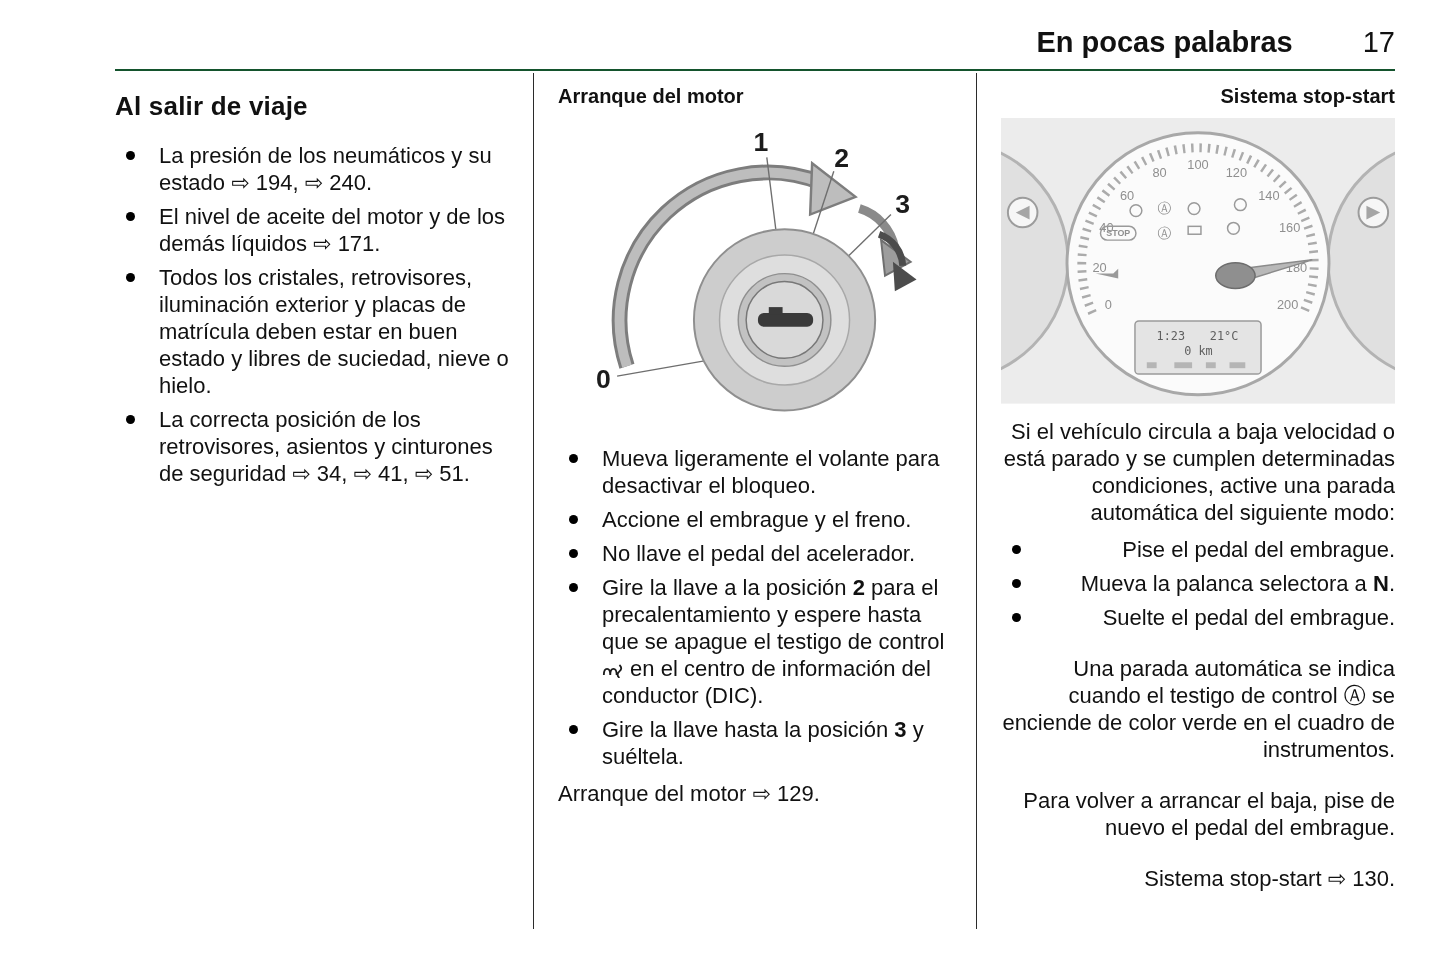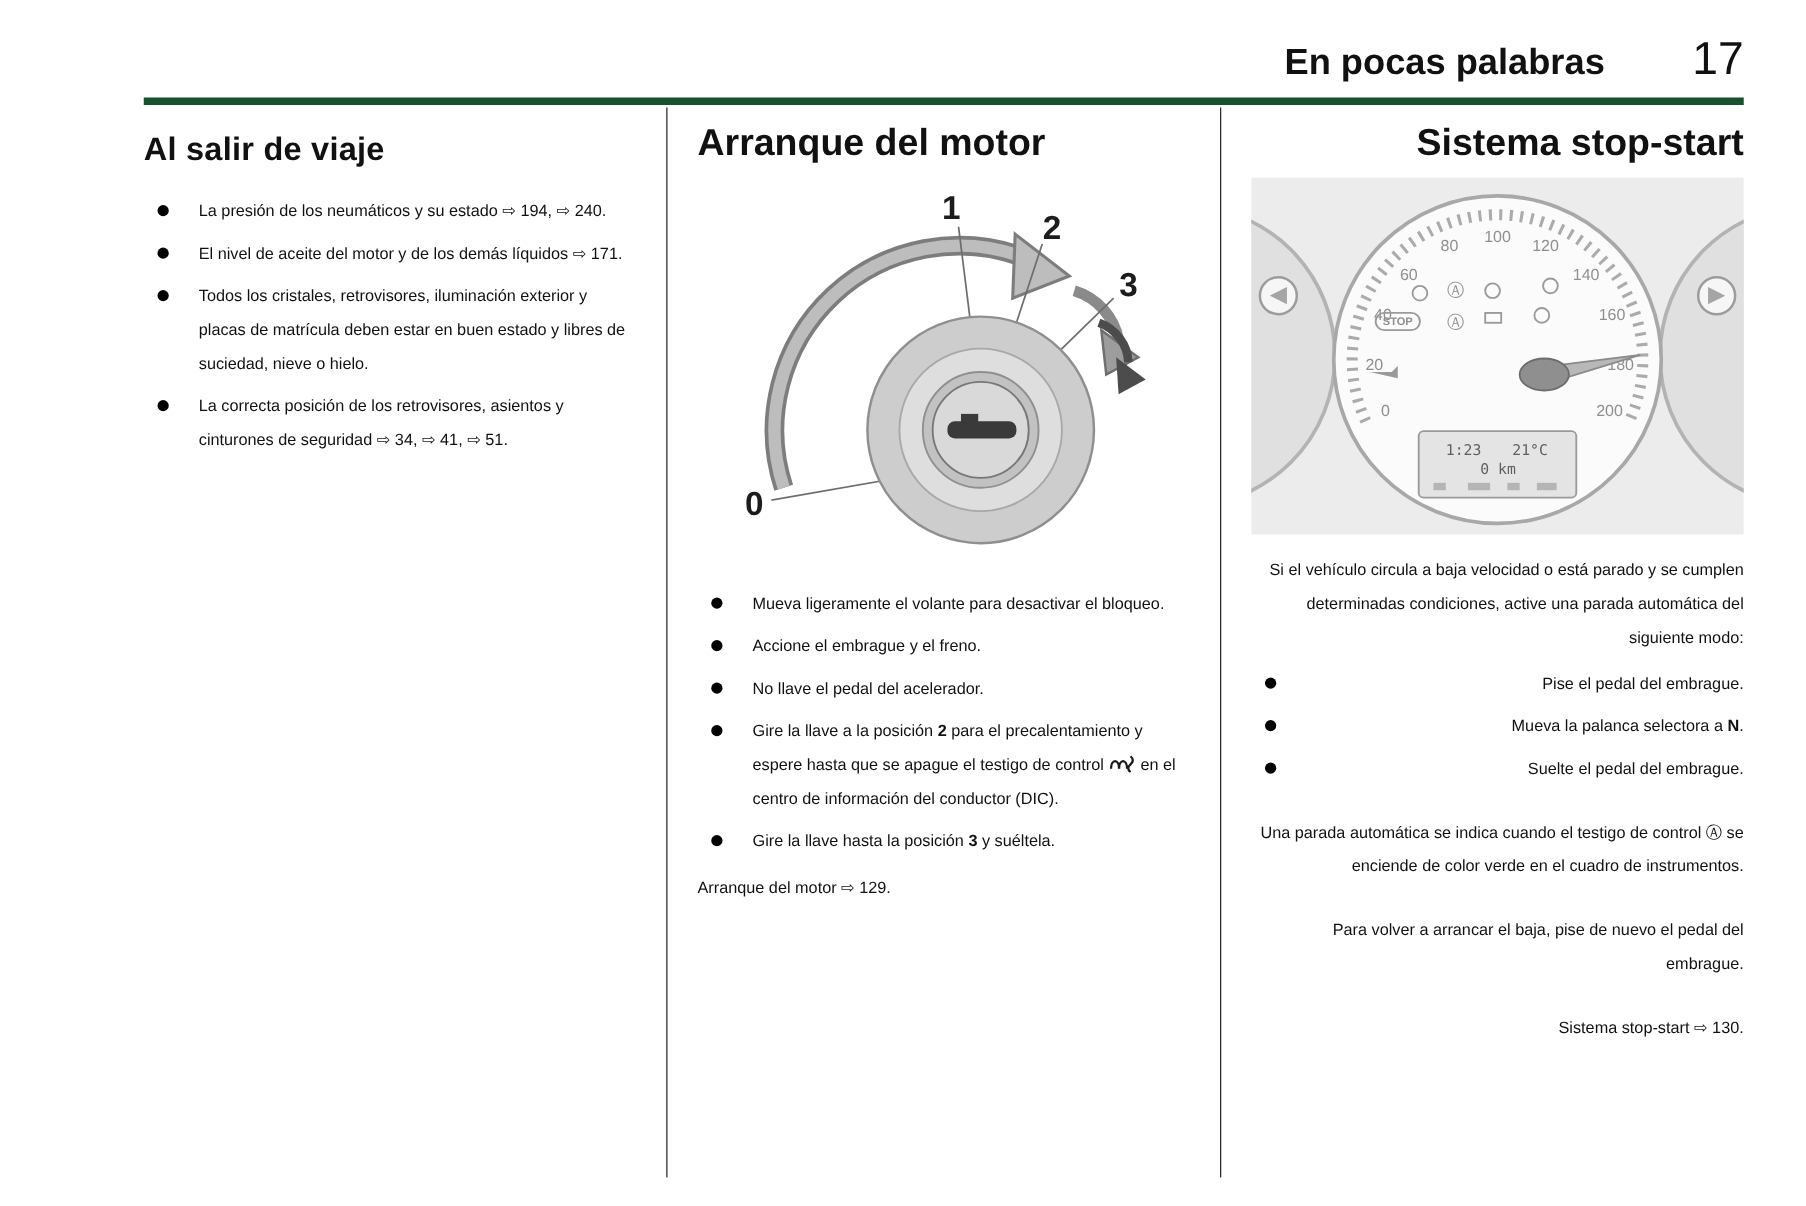--- a/index.html
+++ b/index.html
@@ -7,36 +7,36 @@
   body {
     font-family: "Liberation Sans", "DejaVu Sans", sans-serif;
     color:#111;
     width:1445px; height:965px;
     overflow:hidden;
   }
   .page { width:1445px; height:965px; padding:26px 50px 20px 115px; }
 
   
   .page-header { display:flex; justify-content:flex-end; align-items:baseline; gap:70px;
-                 padding-bottom:10px; border-bottom:6px solid #14532d; }
+                 padding-bottom:10px; border-bottom:2px solid #14532d; }
   .header-title { font-size:29px; font-weight:bold; }
-  .page-number  { font-size:37px; }
+  .page-number  { font-size:29px; }
 
   
   .columns { display:flex; margin-top:2px; height:856px; }
   .col { flex:1 1 0; padding:12px 24px 0 24px; min-width:0; }
   .col:first-child { padding-left:0; }
   .col:last-child  { padding-right:0;text-align:right; }
   .vdivider { width:1px; background:#2b2b2b; }
 
   h1.section-title { font-size:26px; font-weight:bold; margin:6px 0 20px 0; letter-spacing:.2px; }
   h2.subsection-title { font-size:22px; font-weight:bold; line-height:1.25; margin-bottom:16px; }
-  h2.col-title { font-size:30px; font-weight:bold; margin:0 0 10px 0; }
-
-  .body-p, li { font-size:13px; line-height:27px; }
+  h2.col-title { font-size:20px; font-weight:bold; margin:0 0 10px 0; }
+
+  .body-p, li { font-size:22px; line-height:27px; }
   .body-p { margin-top:24px; }
   .intro-p { margin:14px 0 10px 0; }
 
   ul.bullets { list-style:none; }
   ul.bullets li { position:relative; padding-left:44px; margin-bottom:7px; }
   ul.bullets li::before {
     content:""; position:absolute; left:11px; top:9px;
     width:9px; height:9px; border-radius:50%; background:#000;
   }
 

